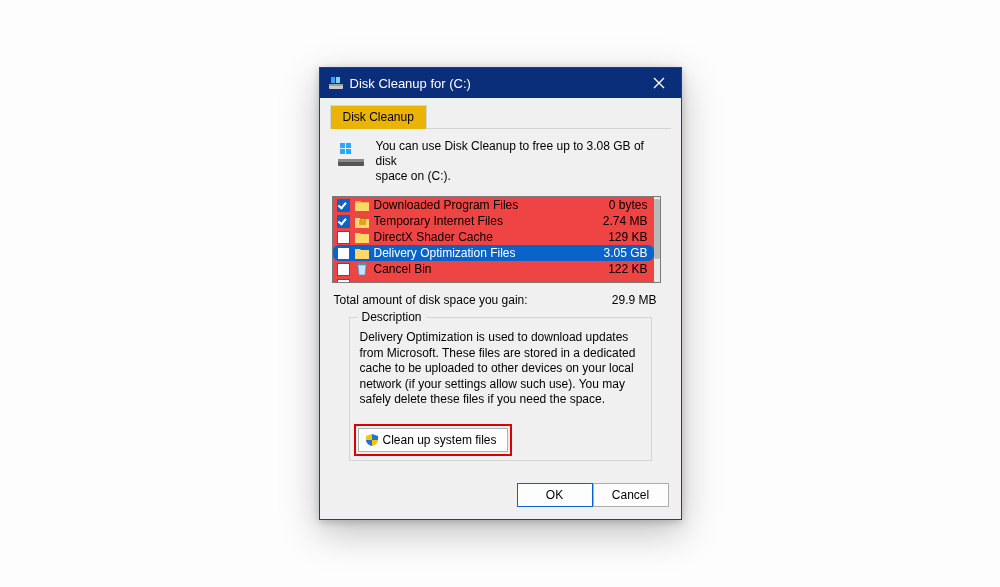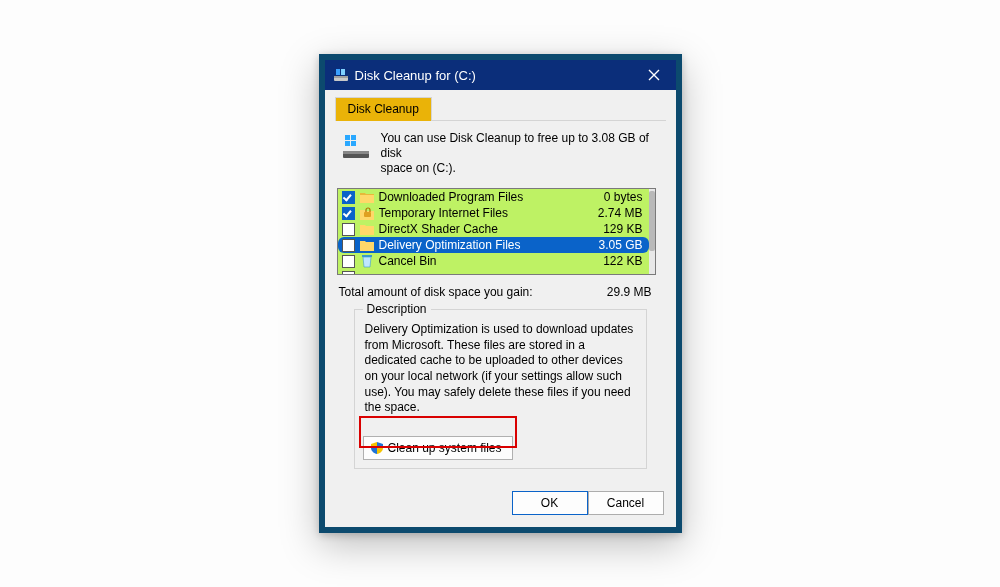--- a/index.html
+++ b/index.html
@@ -11,21 +11,21 @@
     font-family: "Segoe UI", Tahoma, sans-serif;
     font-size: 12px;
     color: #000;
     display: flex;
     align-items: center;
     justify-content: center;
   }
   .dialog {
     width: 363px;
     background: #f0f0f0;
-    border: 6px solid #0c4a6e;
+    border: 1px solid #0c4a6e;
     box-shadow: 0 12px 36px rgba(0,0,0,.25), 0 2px 8px rgba(0,0,0,.2);
     display: flex;
     flex-direction: column;
   }
   .titlebar {
     height: 30px;
     background: #0b2e7a;
     color: #fff;
     display: flex;
     align-items: center;
@@ -72,21 +72,21 @@
     flex: 0 0 34px;
     display:flex;
     justify-content:center;
   }
   .blurb-text { line-height: 1.25; }
   .section-label {
     padding: 2px 4px;
   }
   .listbox {
     border: 1px solid #7a7a7a;
-    background: #bef264;
+    background: #ef4444;
     height: 87px;
     margin: 2px 10px 8px 2px;
     overflow: hidden;
     position: relative;
   }
   .list-inner {
     position:absolute; inset:0 6px 0 0;
     overflow:hidden;
   }
   .scrollbar {

